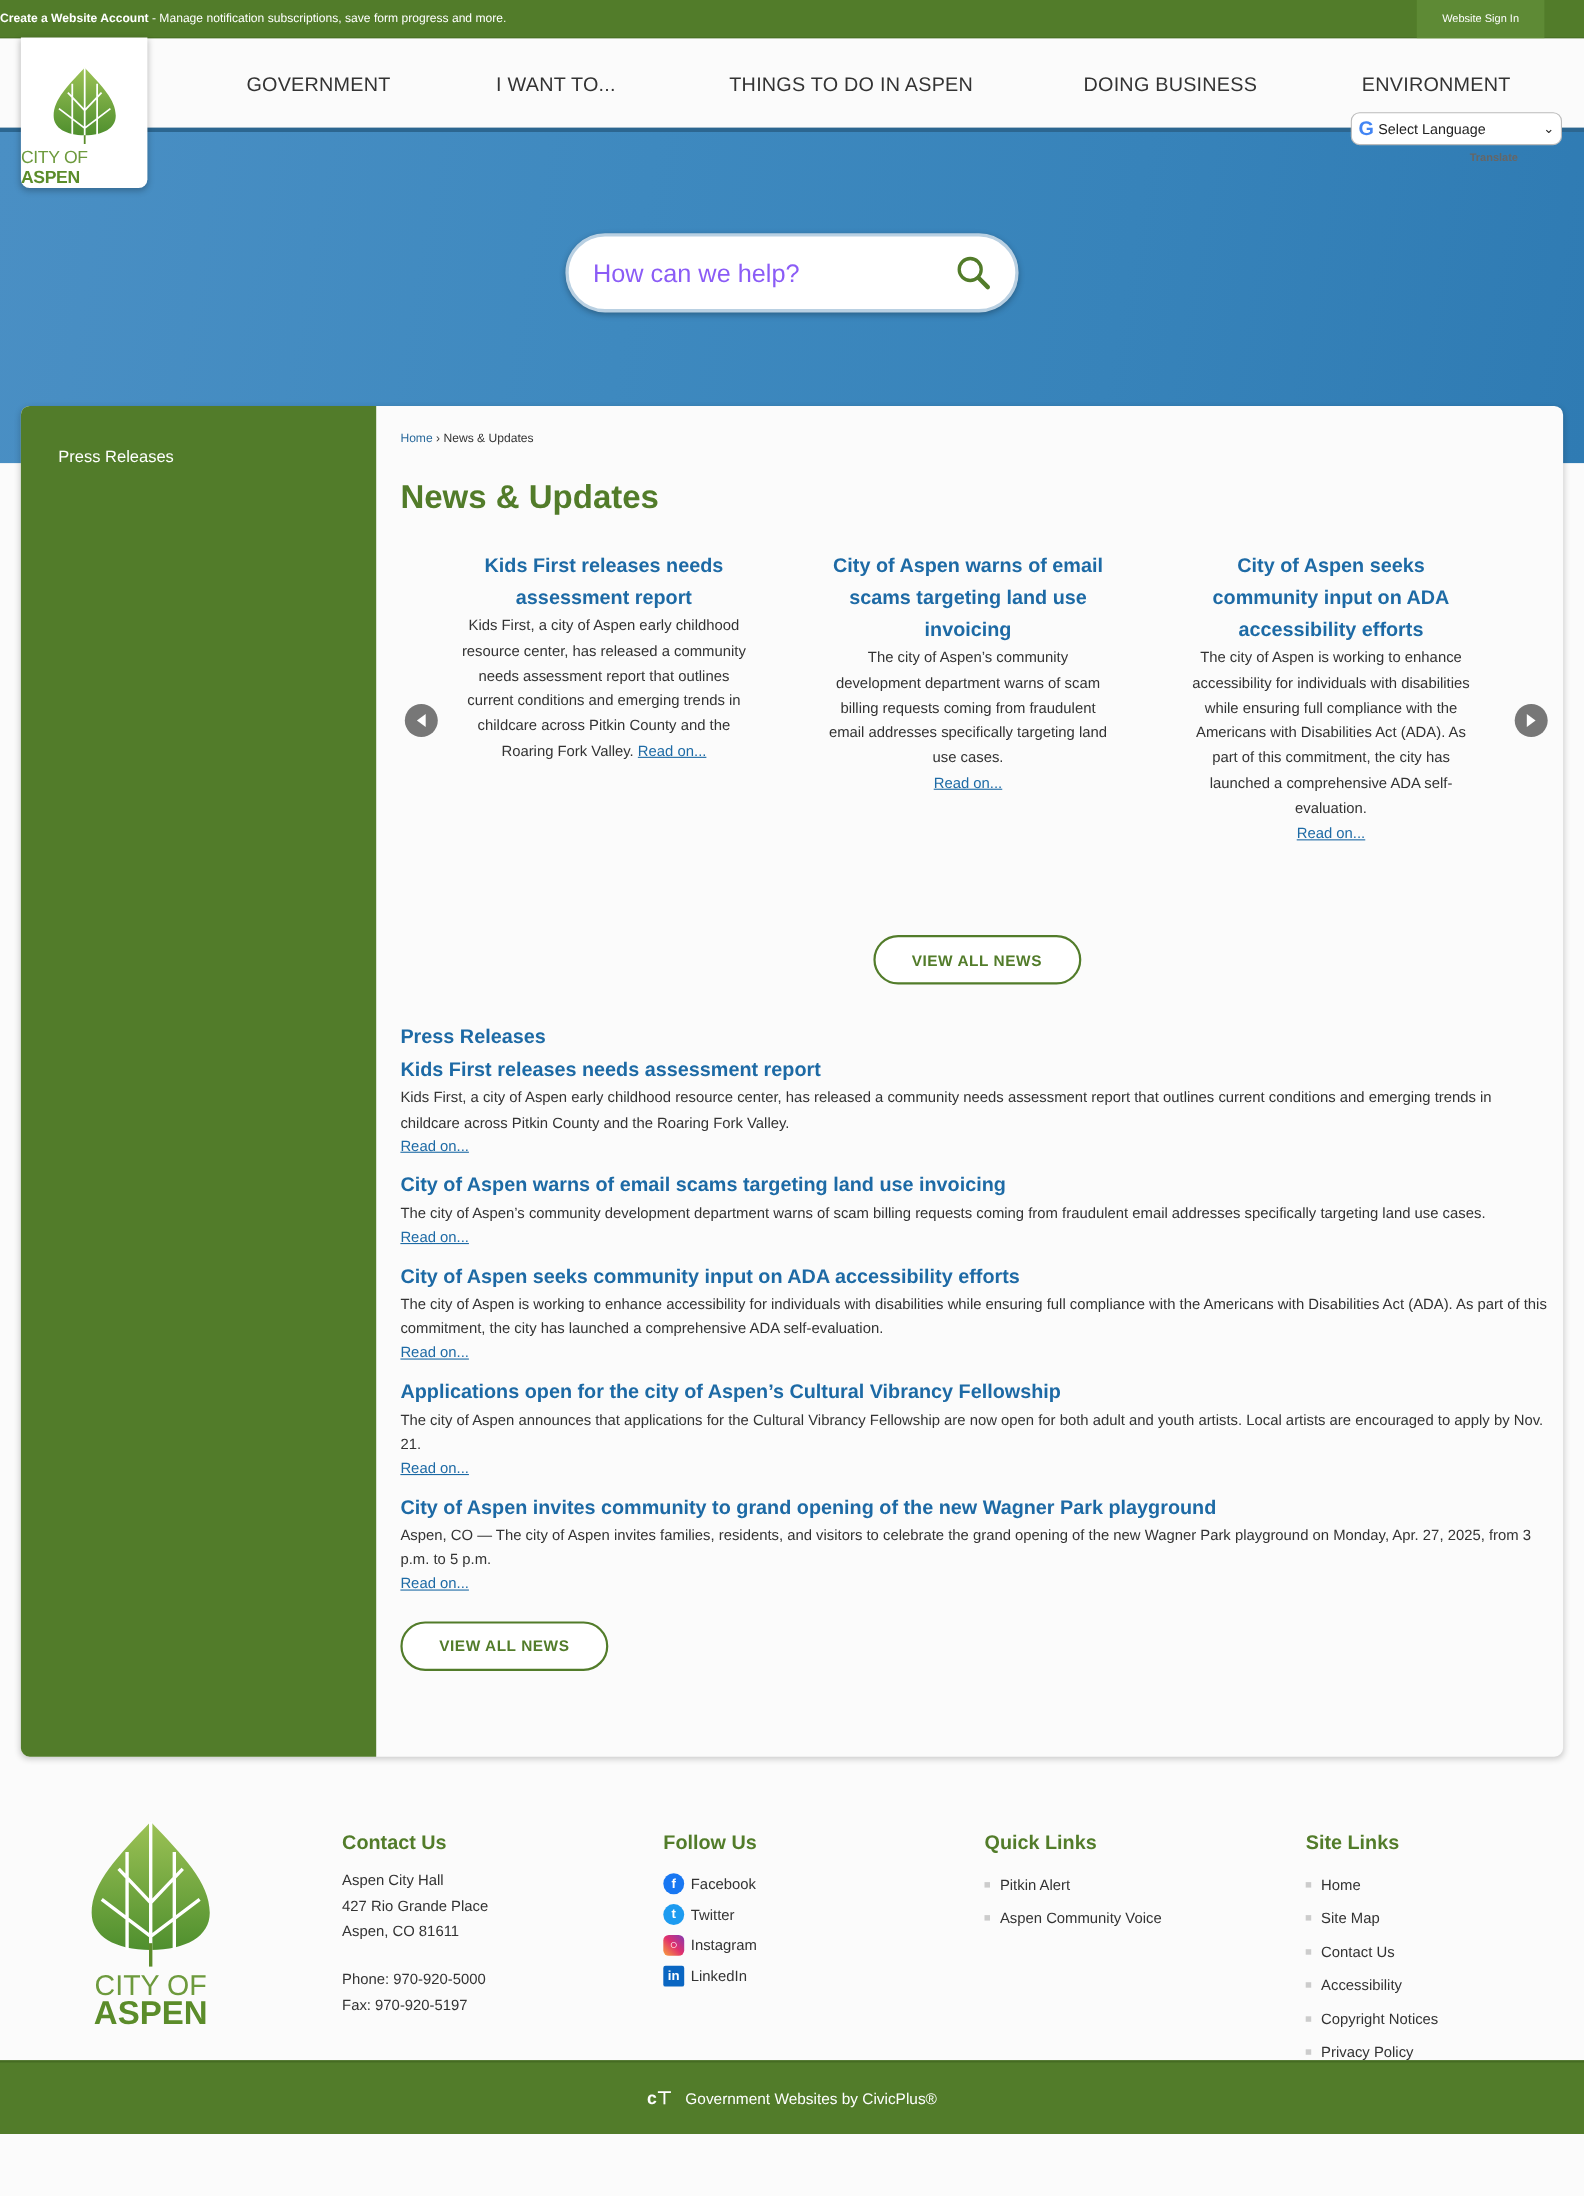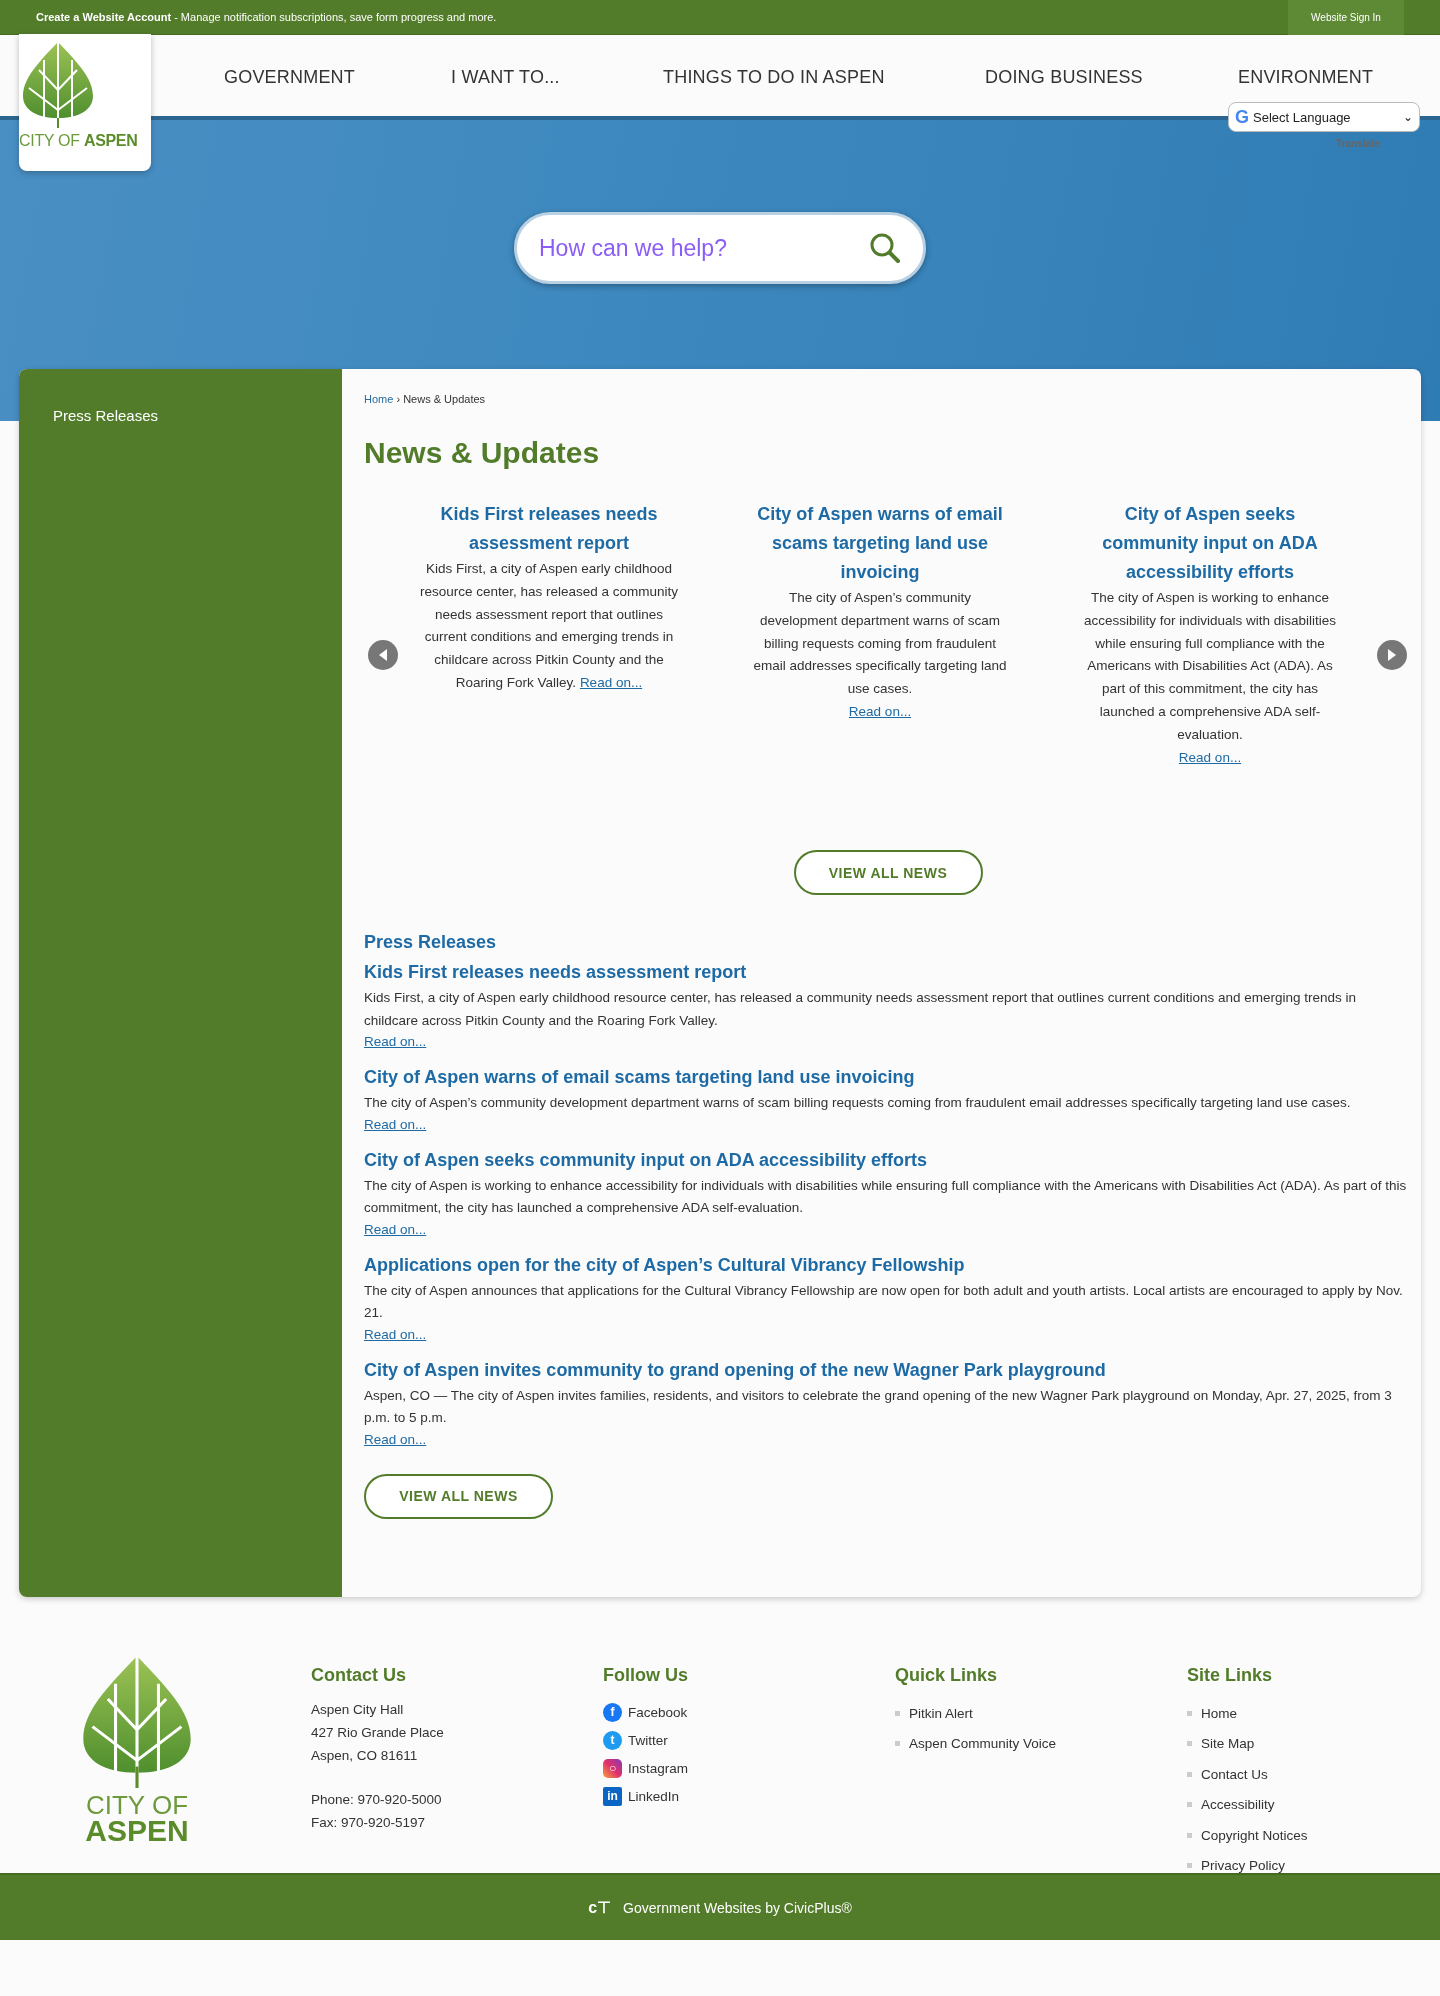--- a/index.html
+++ b/index.html
@@ -1,26 +1,26 @@
 <!DOCTYPE html>
 <html><head>
 <meta charset="utf-8">
 <style>
   * { box-sizing: border-box; margin: 0; padding: 0; }
   html, body { width: 1440px; background: #fbfbfb; font-family: "Liberation Sans", sans-serif; color: #333; }
   a { color: inherit; text-decoration: none; }
 
   
-  .topbar { height: 35px; background: #527c2a; color: #fff; display: flex; align-items: center; justify-content: space-between; padding-left: 36px; font-size: 11px; border-bottom: 1px solid #456b22; }
+  .topbar { height: 35px; background: #527c2a; color: #fff; display: flex; align-items: center; justify-content: space-between; font-size: 11px; border-bottom: 1px solid #456b22; }
   .topbar .acct strong { font-weight: bold; }
   .topbar .signin { height: 44px; width: 116px; background: #5e8a35; display: flex; align-items: center; justify-content: center; margin-right: 36px; font-size: 10px; }
 
   
   .header { position: relative; height: 85px; background: #fbfbfb; border-bottom: 4px solid #2c6690; }
-  .logo-box { position: absolute; left: 19px; top: -1px; width: 132px; height: 137px; background: #fff; border-radius: 0 0 8px 8px; box-shadow: 0 2px 6px rgba(0,0,0,0.25); z-index: 5; display: flex; flex-direction: column; padding-top: 6px; }
+  .logo-box { position: absolute; left: 19px; top: -1px; width: 115px; height: 137px; background: #fff; border-radius: 0 0 8px 8px; box-shadow: 0 2px 6px rgba(0,0,0,0.25); z-index: 5; display: flex; flex-direction: column; align-items: center; padding-top: 26px; }
   .logo-text { font-size: 16px; color: #6d9a3d; margin-top: 4px; letter-spacing: -0.3px; }
   .logo-text b { color: #5b8c2a; }
   .nav { position: absolute; left: 180px; right: 0; top: 0; height: 85px; display: flex; align-items: center; }
   .nav-item { font-size: 18px; color: #333; letter-spacing: 0.2px; }
   .nav-item.n1 { position: absolute; left: 44px; }
   .nav-item.n2 { position: absolute; left: 271px; }
   .nav-item.n3 { position: absolute; left: 483px; }
   .nav-item.n4 { position: absolute; left: 805px; }
   .nav-item.n5 { position: absolute; left: 1058px; }
 

